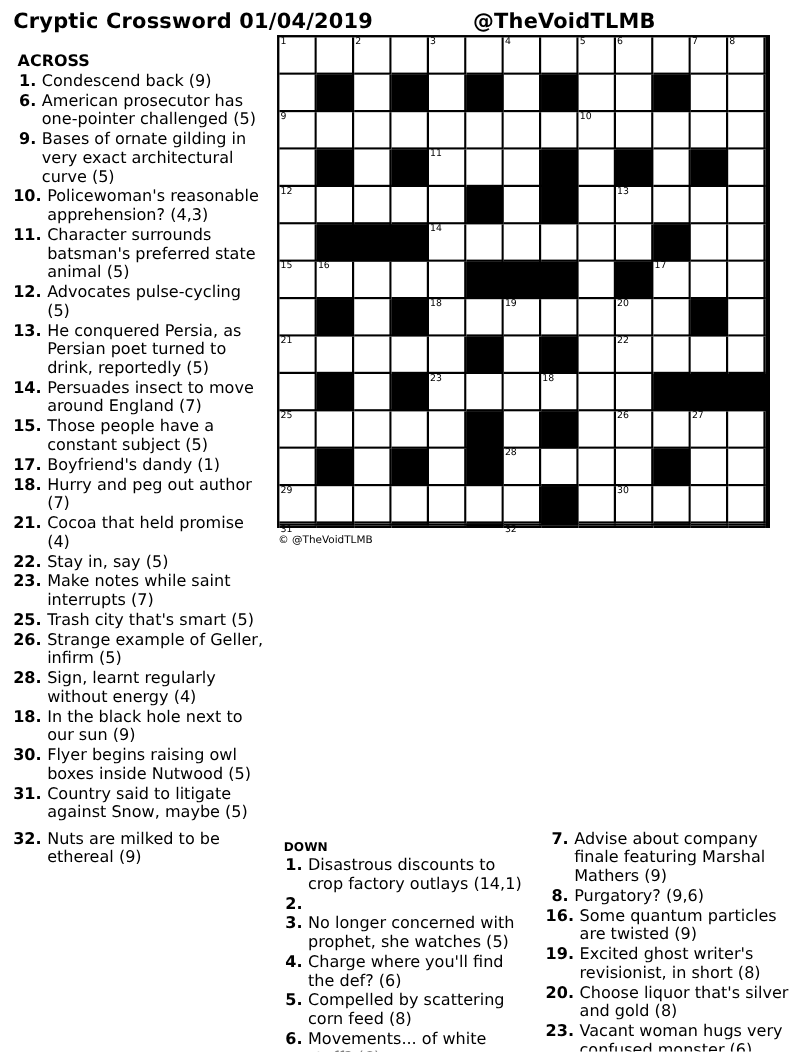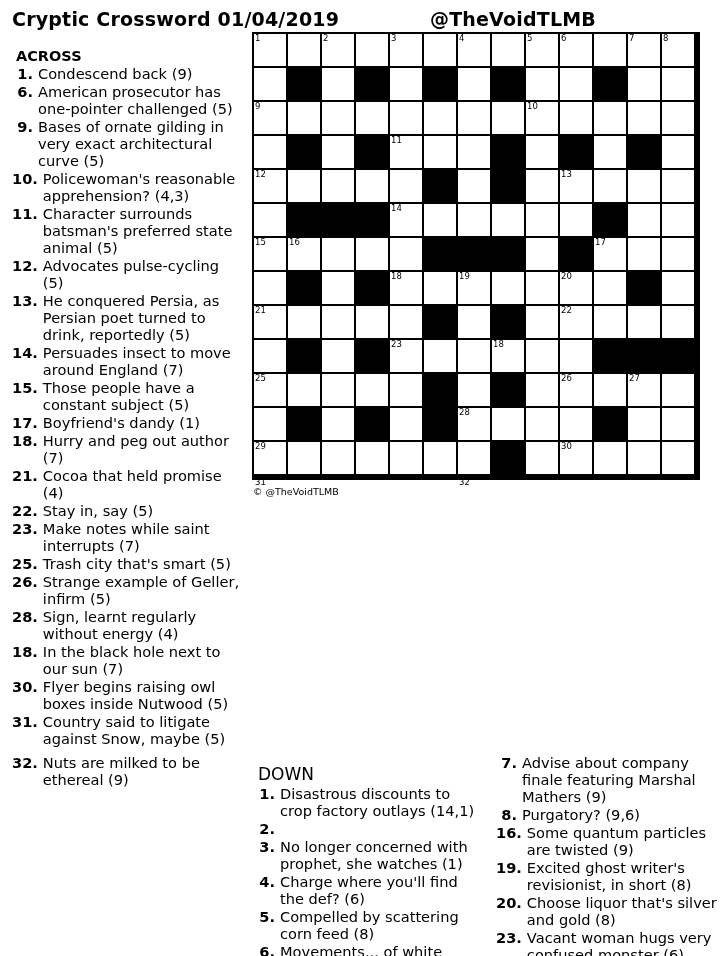--- a/index.html
+++ b/index.html
@@ -116,22 +116,22 @@
     display: flex;
     gap: 10px;
     margin-top: 6px;
   }
   .bcol {
     width: 232px;
     flex: 0 0 232px;
   }
   .bcol.first { margin-left: 0; }
   .down-head {
-    font-weight: normal;
-    font-size: 17px;
+    font-weight: bold;
+    font-size: 11px;
     margin: 10px 0 1px 4px;
   }
 </style>
 </head>
 <body>
 
 <div class="page">
 
   <div class="header">
     <div class="title">Cryptic Crossword 01/04/2019</div>
@@ -206,21 +206,21 @@
           <li>
             <span class="num">26.</span>
             <span class="txt">Strange example of Geller, infirm (5)</span>
           </li>
           <li>
             <span class="num">28.</span>
             <span class="txt">Sign, learnt regularly without energy (4)</span>
           </li>
           <li>
             <span class="num">18.</span>
-            <span class="txt">In the black hole next to our sun (7)</span>
+            <span class="txt">In the black hole next to our sun (9)</span>
           </li>
           <li>
             <span class="num">30.</span>
             <span class="txt">Flyer begins raising owl boxes inside Nutwood (5)</span>
           </li>
           <li>
             <span class="num">31.</span>
             <span class="txt">Country said to litigate against Snow, maybe (5)</span>
           </li>
         </ol>
@@ -507,21 +507,21 @@
       <ol class="clues" id="down-list-1">
           <li>
             <span class="num">1.</span>
             <span class="txt">Disastrous discounts to crop factory outlays (14,1)</span>
           </li>
           <li>
             <span class="num">2.</span>
           </li>
           <li>
             <span class="num">3.</span>
-            <span class="txt">No longer concerned with prophet, she watches (1)</span>
+            <span class="txt">No longer concerned with prophet, she watches (5)</span>
           </li>
           <li>
             <span class="num">4.</span>
             <span class="txt">Charge where you'll find the def? (6)</span>
           </li>
           <li>
             <span class="num">5.</span>
             <span class="txt">Compelled by scattering corn feed (8)</span>
           </li>
           <li>

